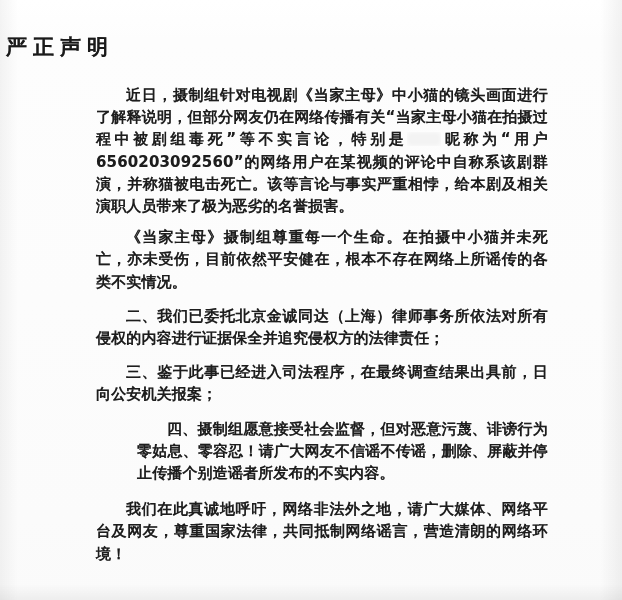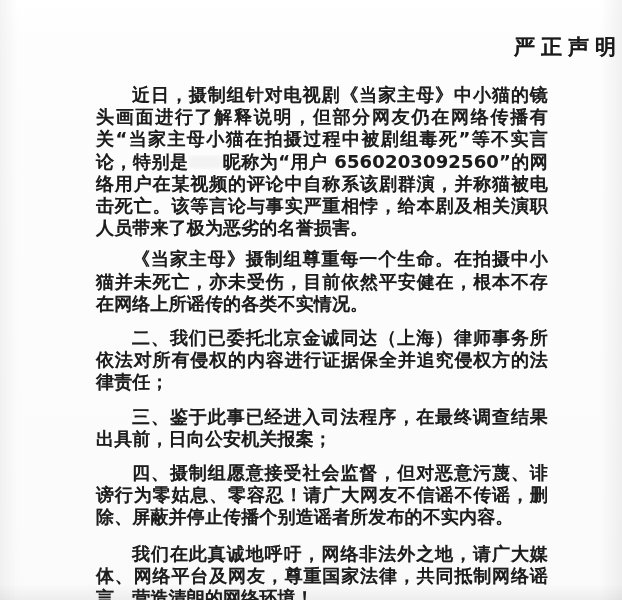--- a/index.html
+++ b/index.html
@@ -52,55 +52,56 @@
     background: linear-gradient(0deg, rgba(0,0,0,0.05), rgba(0,0,0,0));
     pointer-events: none;
   }
 
   .content {
     position: relative;
     z-index: 2;
   }
 
   .doc-title {
-    text-align: right;
+    text-align: left;
     font-size: 21px;
     font-weight: bold;
     letter-spacing: 6px;
     color: #1a1a1a;
     margin: 0;
     padding-top: 33px;
     padding-left: 6px;
     text-shadow: 0 0 0.6px rgba(0,0,0,0.55);
   }
   
   .body-col {
     position: absolute;
     left: 96px;
     top: 84px;
     width: 452px;
   }
 
   p.para {
     margin: 0 0 6px 0;
-    font-size: 18px;
+    font-size: 15px;
     line-height: 22.2px;
     color: #1d1d1d;
     text-align: justify;
     text-justify: inter-ideograph;
     text-indent: 2em;
     font-weight: bold;
     letter-spacing: 0.15px;
     text-shadow: 0 0 0.5px rgba(0,0,0,0.35);
   }
   p.para.gap-lg {
     margin-bottom: 12px;
   }
   p.para.gap-xl {
     margin-bottom: 14px;
+    margin-left: 41px;
   }
   p.para.gap-sm {
     margin-bottom: 9px;
   }
 
   
   .redaction {
     display: inline-block;
     vertical-align: middle;
     background: #f3f3f3;

